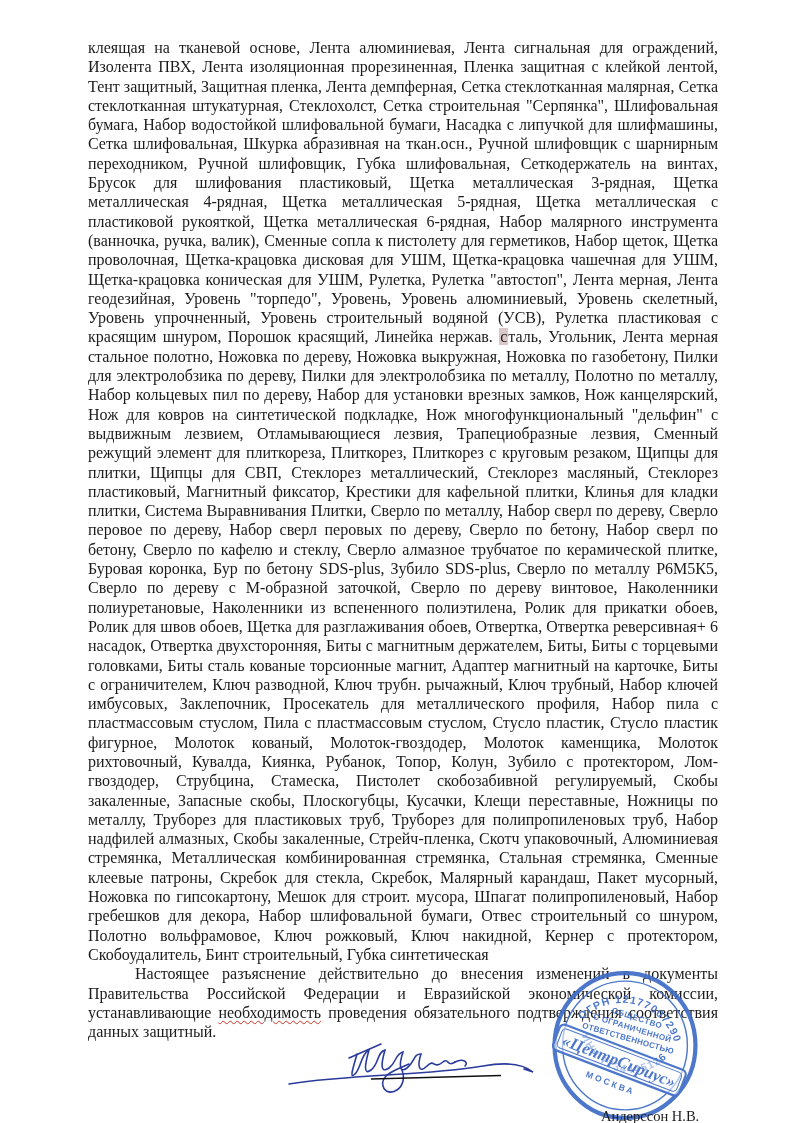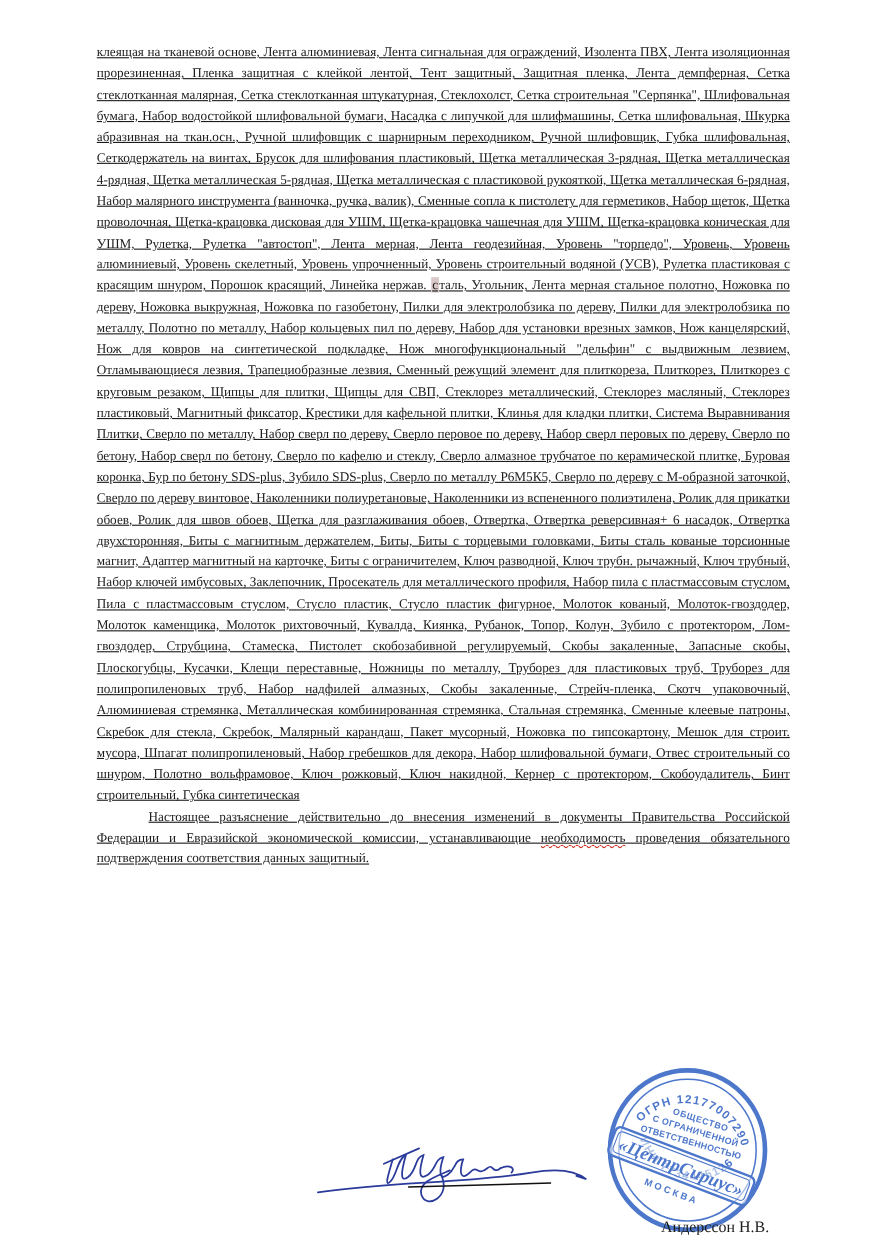--- a/index.html
+++ b/index.html
@@ -6,21 +6,21 @@
   .page {
     position:relative;
     width:794px; height:1123px;
     background:#ffffff;
     overflow:hidden;
     font-family:"Liberation Serif","DejaVu Serif",serif;
     color:#1b1b1b;
   }
   .textblock {
     position:absolute; left:88px; top:38px; width:630px;
-    font-size:12px; line-height:19.3px; text-align:justify;text-decoration:underline;
+    font-size:16px; line-height:19.3px; text-align:justify;
   }
   .textblock p { margin:0; padding:0; }
   .indent { text-indent:47px; }
   .hl-char {
     background:#d9c8c8;
     padding:0 1px;
   }
   .red-wavy {
     text-decoration-line:underline;
     text-decoration-style:wavy;

